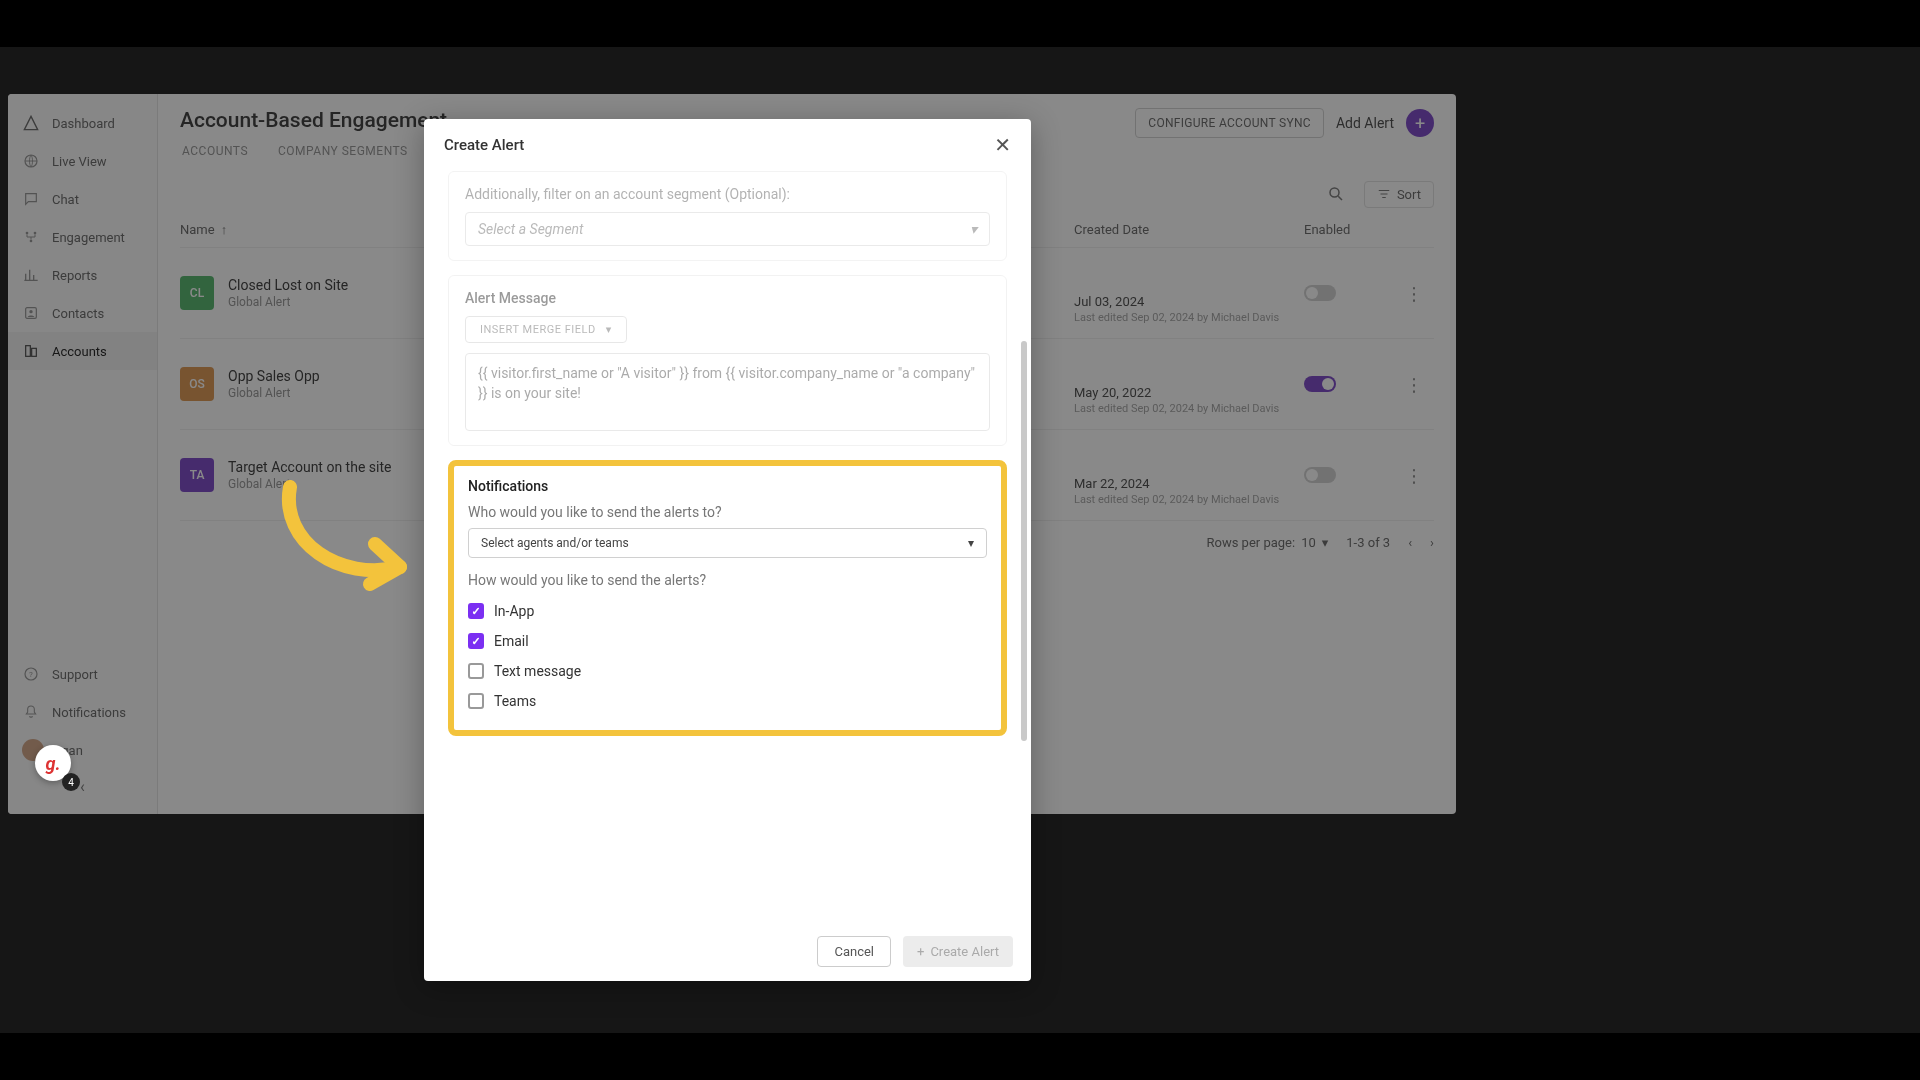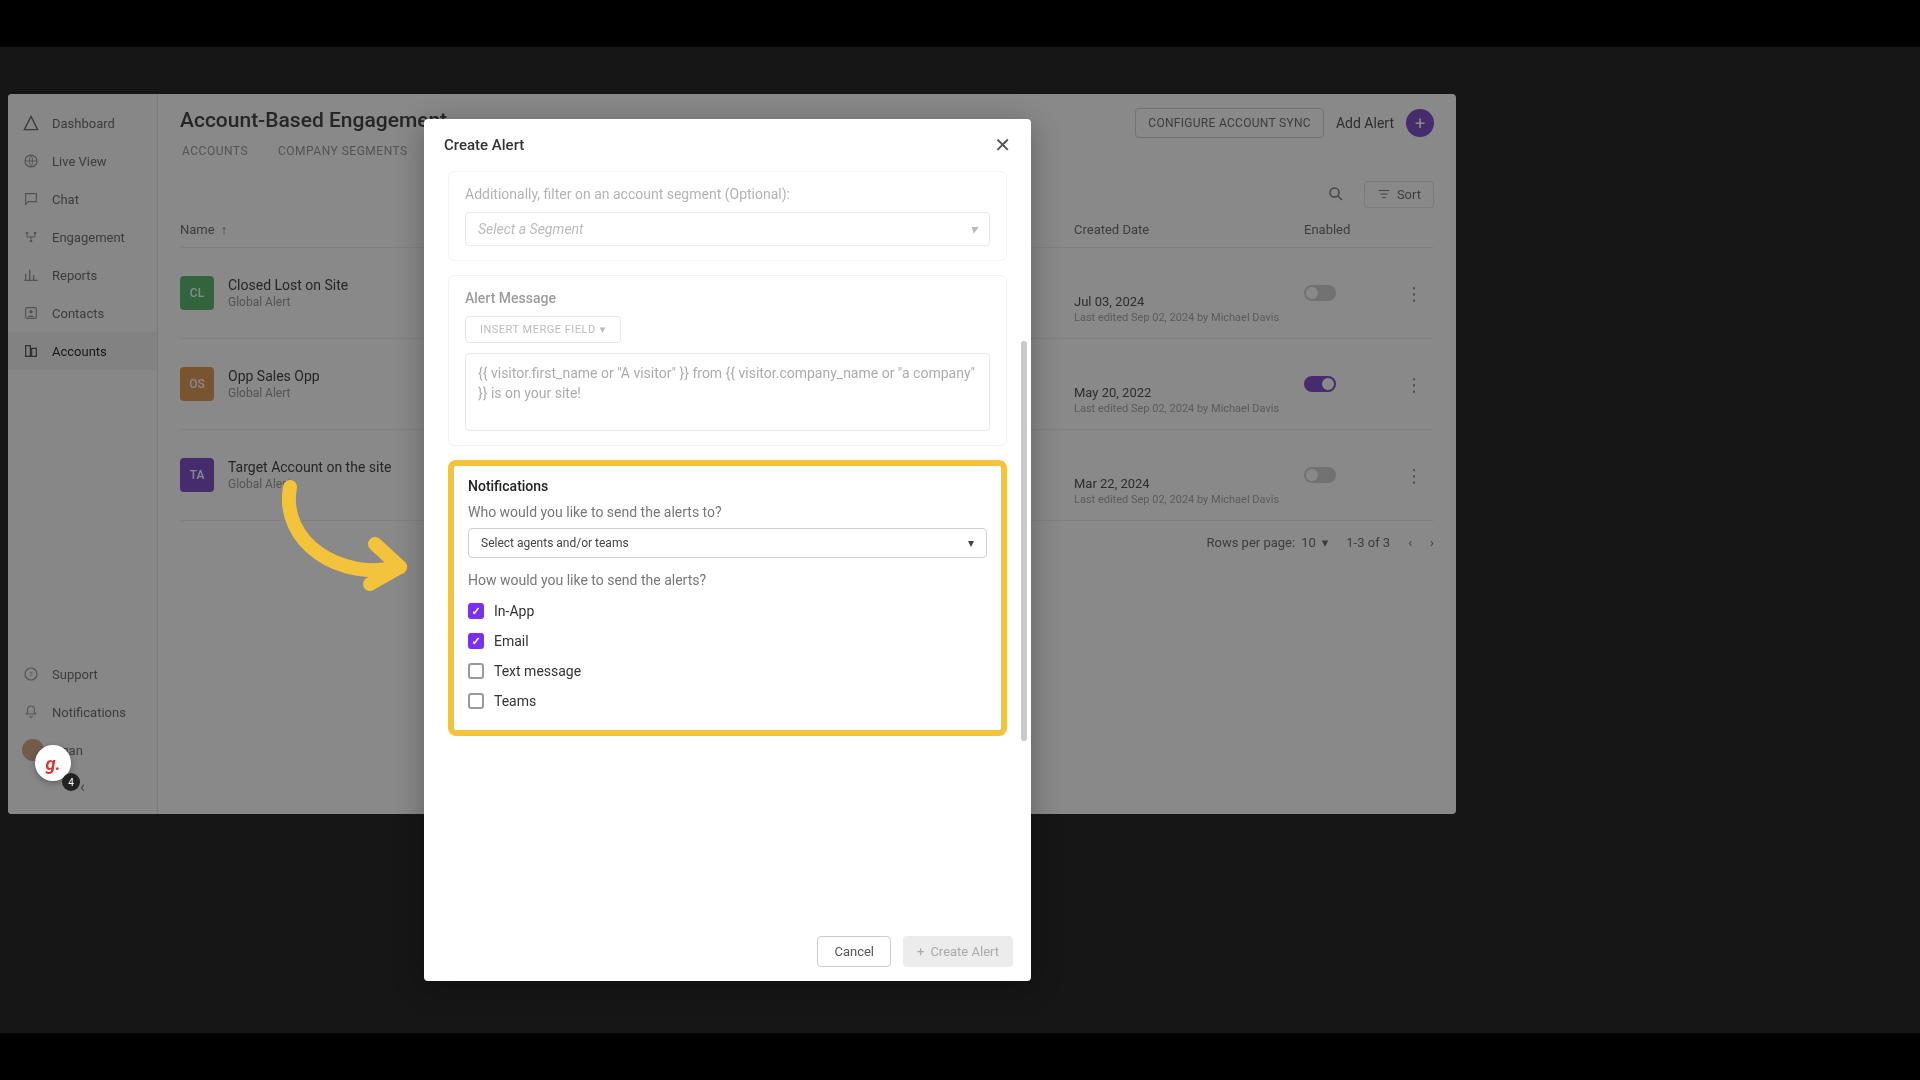--- a/index.html
+++ b/index.html
@@ -57,21 +57,21 @@
 .modal-head { display:flex; align-items:center; justify-content:space-between; padding:14px 20px; }
 .modal-title { font-size:15px; font-weight:500; color:#333; }
 .close-x { font-size:20px; color:#555; cursor:pointer; }
 .modal-body { flex:1; overflow:hidden; padding:0 18px 0 24px; position:relative; }
 .modal-scroll { padding-right:6px; }
 .card { border:1px solid #e4e4e4; border-radius:6px; padding:14px 16px; margin-bottom:14px; }
 .card.dim { opacity:.45; pointer-events:none; }
 .label-s { font-size:14px; color:#555; margin-bottom:10px; }
 .select-box { border:1px solid #d0d0d0; border-radius:4px; padding:8px 12px; display:flex; justify-content:space-between; align-items:center; font-size:14px; color:#666; font-style:italic; background:#fff; }
 .section-title { font-size:14px; font-weight:500; color:#222; margin-bottom:10px; }
-.merge-btn { border:1px solid #ccc; border-radius:4px; padding:6px 14px; font-size:11px; letter-spacing:.5px; color:#666; display:inline-flex; align-items:center; gap:4px; margin-bottom:10px; }
+.merge-btn { border:1px solid #ccc; border-radius:4px; padding:6px 14px; font-size:11px; letter-spacing:.5px; color:#666; display:inline-flex; align-items:center; gap:10px; margin-bottom:10px; }
 .textarea { border:1px solid #d0d0d0; border-radius:4px; padding:10px 12px; font-size:14px; color:#444; min-height:78px; line-height:1.4; }
 .notif-card { border:6px solid #f3c33c; border-radius:8px; padding:12px 14px 14px 14px; background:#fff; }
 .notif-q { font-size:14px; color:#777; margin:6px 0 8px 0; }
 .sel-plain { border:1px solid #d0d0d0; border-radius:4px; padding:7px 12px; display:flex; justify-content:space-between; align-items:center; font-size:12px; color:#444; }
 .check-row { display:flex; align-items:center; gap:10px; padding:7px 0; font-size:14px; color:#333; }
 .cb { width:16px; height:16px; border:2px solid #999; border-radius:3px; display:flex; align-items:center; justify-content:center; }
 .cb.checked { background:#7b2ff2; border-color:#7b2ff2; }
 .cb.checked::after { content:"✓"; color:#fff; font-size:11px; font-weight:bold; }
 .modal-foot { display:flex; justify-content:flex-end; gap:12px; padding:14px 18px; }
 .btn-cancel { border:1px solid #ccc; background:#fff; border-radius:4px; padding:7px 16px; font-size:13px; color:#555; }

